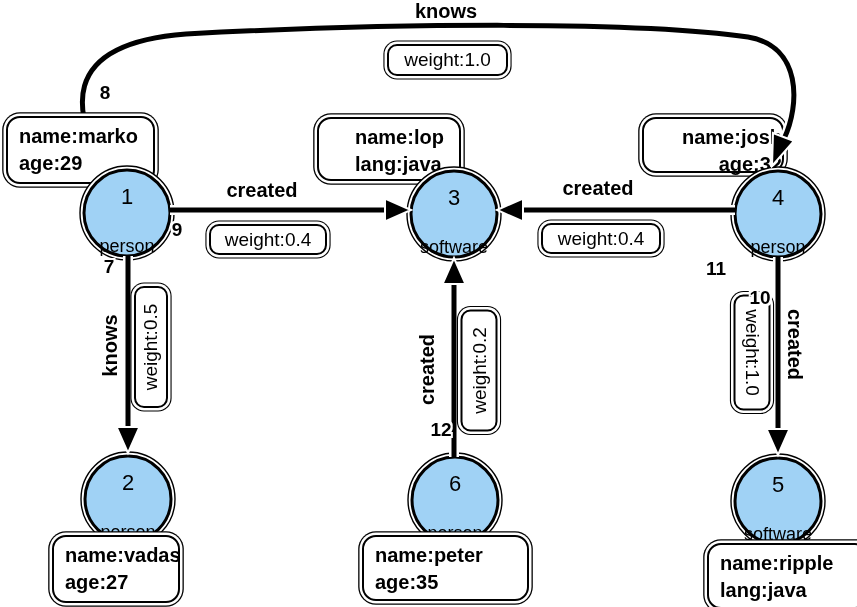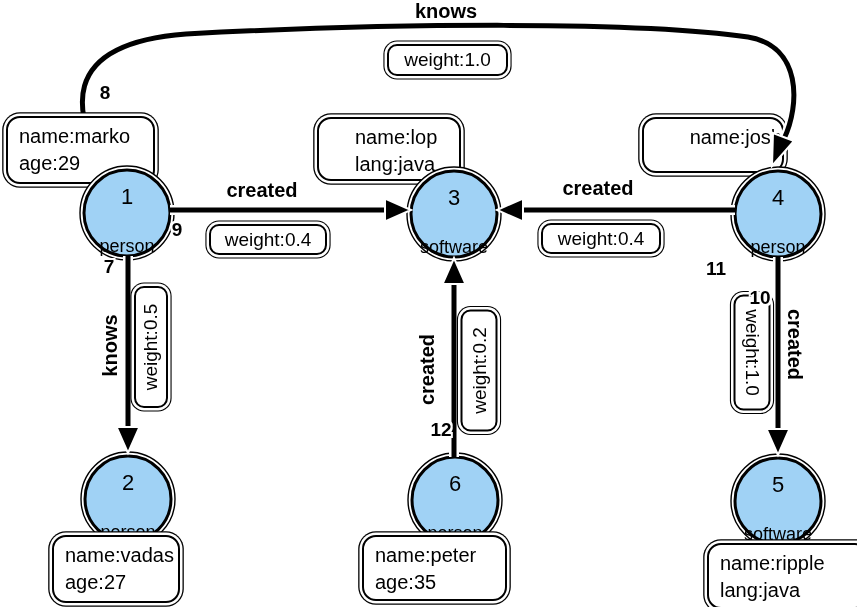--- a/index.html
+++ b/index.html
@@ -4,21 +4,21 @@
 <style>
   html,body{margin:0;padding:0;background:#fff;}
   #stage{position:relative;width:857px;height:607px;background:#fff;overflow:hidden;
          font-family:"Liberation Sans",sans-serif;color:#000;}
   .layer{position:absolute;left:0;top:0;width:857px;height:607px;pointer-events:none;}
 
   
   .pbox{position:absolute;box-sizing:border-box;background:#fff;border:2.5px solid #000;
         border-radius:14px;box-shadow:0 0 0 2.5px #fff,0 0 0 3.8px #000;
         padding:5px 0 0 11px;font-size:20px;line-height:27px;}
-  .pbox div{white-space:nowrap;}
+  .pbox div{white-space:nowrap;font-weight:bold;}
 
   
   .wbox{position:absolute;box-sizing:border-box;background:#fff;border:2px solid #000;
         border-radius:10px;box-shadow:0 0 0 2.5px #fff,0 0 0 3.6px #000;
         display:flex;align-items:center;justify-content:center;
         font-size:19px;white-space:nowrap;}
 
   
   .elabel,.eid{position:absolute;font-weight:bold;font-size:20px;text-align:center;
         white-space:nowrap;
@@ -35,20 +35,21 @@
   .rotccw{transform:rotate(-90deg);}
   .rotcw{transform:rotate(90deg);}
 </style>
 </head>
 <body>
 
 <div id="stage">
 
   <div class="pbox" style="left:642px;top:117px;width:142px;height:56px;text-align:right;">
     <div>name:josh</div>
+    <div>age:32</div>
   </div>
 
   <svg class="layer" viewBox="0 0 857 607">
     <path d="M 106,174 C 74,116 54,44 186,34 C 390,23 642,21 748,37 C 802,46 800,105 784,139" fill="none" stroke="#fff" stroke-width="10"></path>
     <path d="M 106,174 C 74,116 54,44 186,34 C 390,23 642,21 748,37 C 802,46 800,105 784,139" fill="none" stroke="#000" stroke-width="5"></path>
   </svg>
 
   <div class="pbox" style="left:6px;top:116px;width:149px;height:68px;">
     <div>name:marko</div>
     <div>age:29</div>
@@ -163,21 +164,21 @@
   <div class="eid" style="left:160px;top:219px;">9</div>
   <div class="eid" style="left:699px;top:222px;margin-top:36px;">11</div>
   <div class="eid" style="left:92px;top:256px;">7</div>
   <div class="eid" style="left:424px;top:419px;">12</div>
   <div class="eid" style="left:743px;top:259px;margin-top:28px;">10</div>
 
   <div class="pbox" style="left:52px;top:535px;width:128px;height:68px;">
     <div>name:vadas</div>
     <div>age:27</div>
   </div>
-  <div class="pbox" style="left:362px;top:535px;width:145px;height:66px;">
+  <div class="pbox" style="left:362px;top:535px;width:167px;height:66px;">
     <div>name:peter</div>
     <div>age:35</div>
   </div>
   <div class="pbox" style="left:707px;top:535px;width:162px;height:66px;margin-top:8px;">
     <div>name:ripple</div>
     <div>lang:java</div>
   </div>
 
 </div>
 

